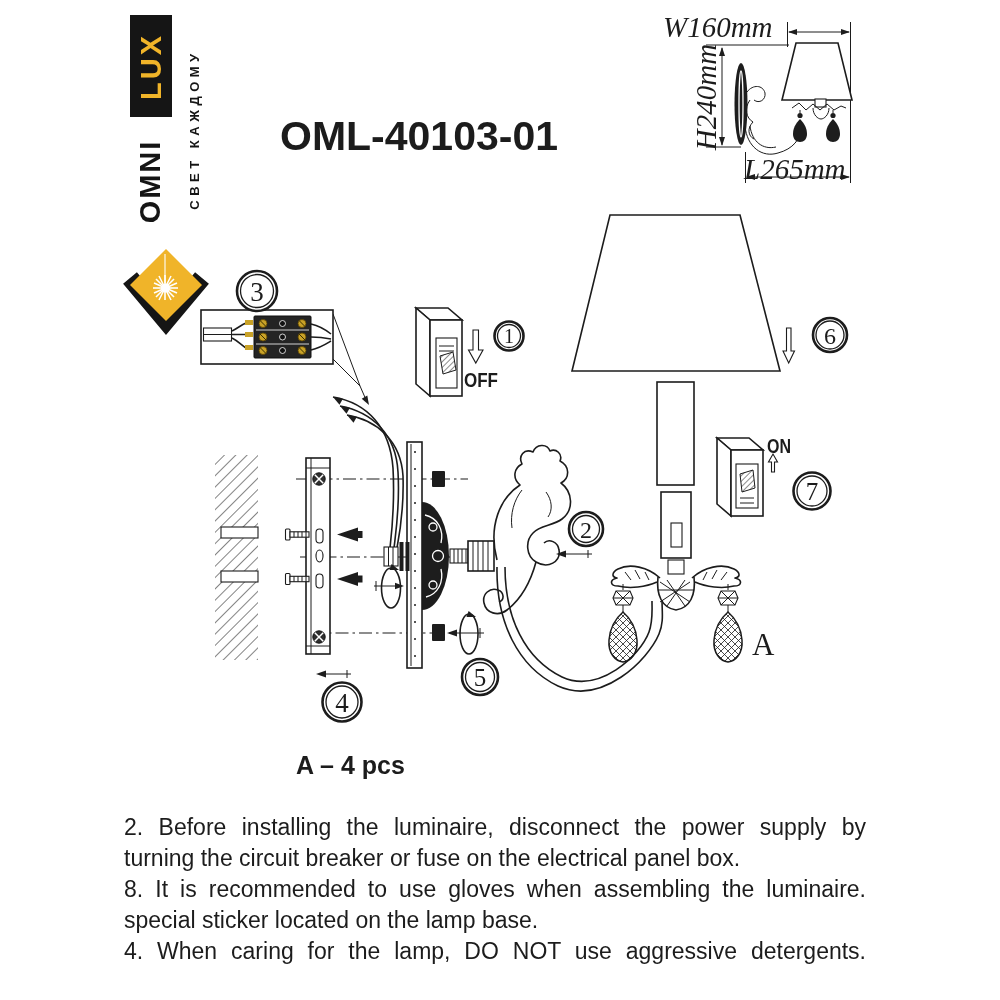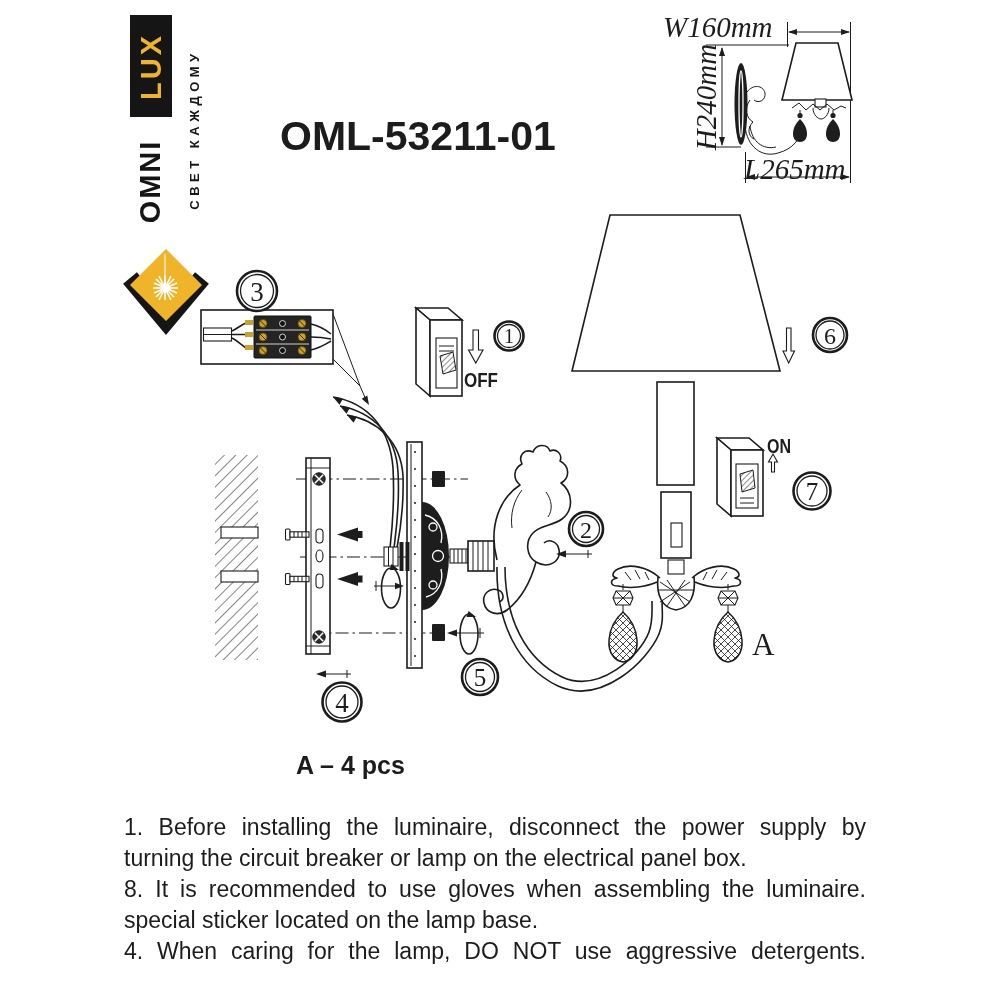--- a/index.html
+++ b/index.html
@@ -67,21 +67,21 @@
       <line x1="156" y1="279" x2="174" y2="297"></line>
         <line x1="156" y1="297" x2="174" y2="279"></line>
       <line x1="159" y1="276" x2="171" y2="300"></line>
         <line x1="159" y1="300" x2="171" y2="276"></line>
       <line x1="154" y1="283" x2="177" y2="293"></line>
         <line x1="154" y1="293" x2="177" y2="283"></line>
       <circle cx="165.5" cy="288" r="4.5" fill="#fff" stroke="none"></circle>
     </g>
   </svg>
 
-  <div class="model">OML-53211-01</div>
+  <div class="model">OML-40103-01</div>
 
   <svg style="left:640px;top:0px" width="360" height="200" viewBox="640 0 360 200">
 
     <text class="dim" x="663" y="37">W160mm</text>
     <text class="dim" transform="translate(716,97) rotate(-90)" text-anchor="middle">H240mm</text>
     <text class="dim" x="744" y="179">L265mm</text>
 
     <g>
       <line class="thin" x1="787.5" y1="22" x2="787.5" y2="47"></line>
       <line class="thin" x1="850.5" y1="22" x2="850.5" y2="183"></line>
@@ -389,20 +389,20 @@
     <g transform="translate(812,491)">
       <circle r="18.5" class="ring-o"></circle>
         <circle r="15" class="ring-i"></circle>
       <text class="step-num" font-size="25" y="9">7</text>
     </g>
   </svg>
 
   <div class="legend">A – 4 pcs</div>
 
   <div class="instructions">
-    <div class="ins-line stretch">1. Before installing the luminaire, disconnect the power supply by</div>
-    <div class="ins-line">turning the circuit breaker or lamp on the electrical panel box.</div>
+    <div class="ins-line stretch">2. Before installing the luminaire, disconnect the power supply by</div>
+    <div class="ins-line">turning the circuit breaker or fuse on the electrical panel box.</div>
     <div class="ins-line stretch">8. It is recommended to use gloves when assembling the luminaire.</div>
     <div class="ins-line">special sticker located on the lamp base.</div>
     <div class="ins-line stretch">4. When caring for the lamp, DO NOT use aggressive detergents.</div>
   </div>
 
 </div>
 
 </body></html>

